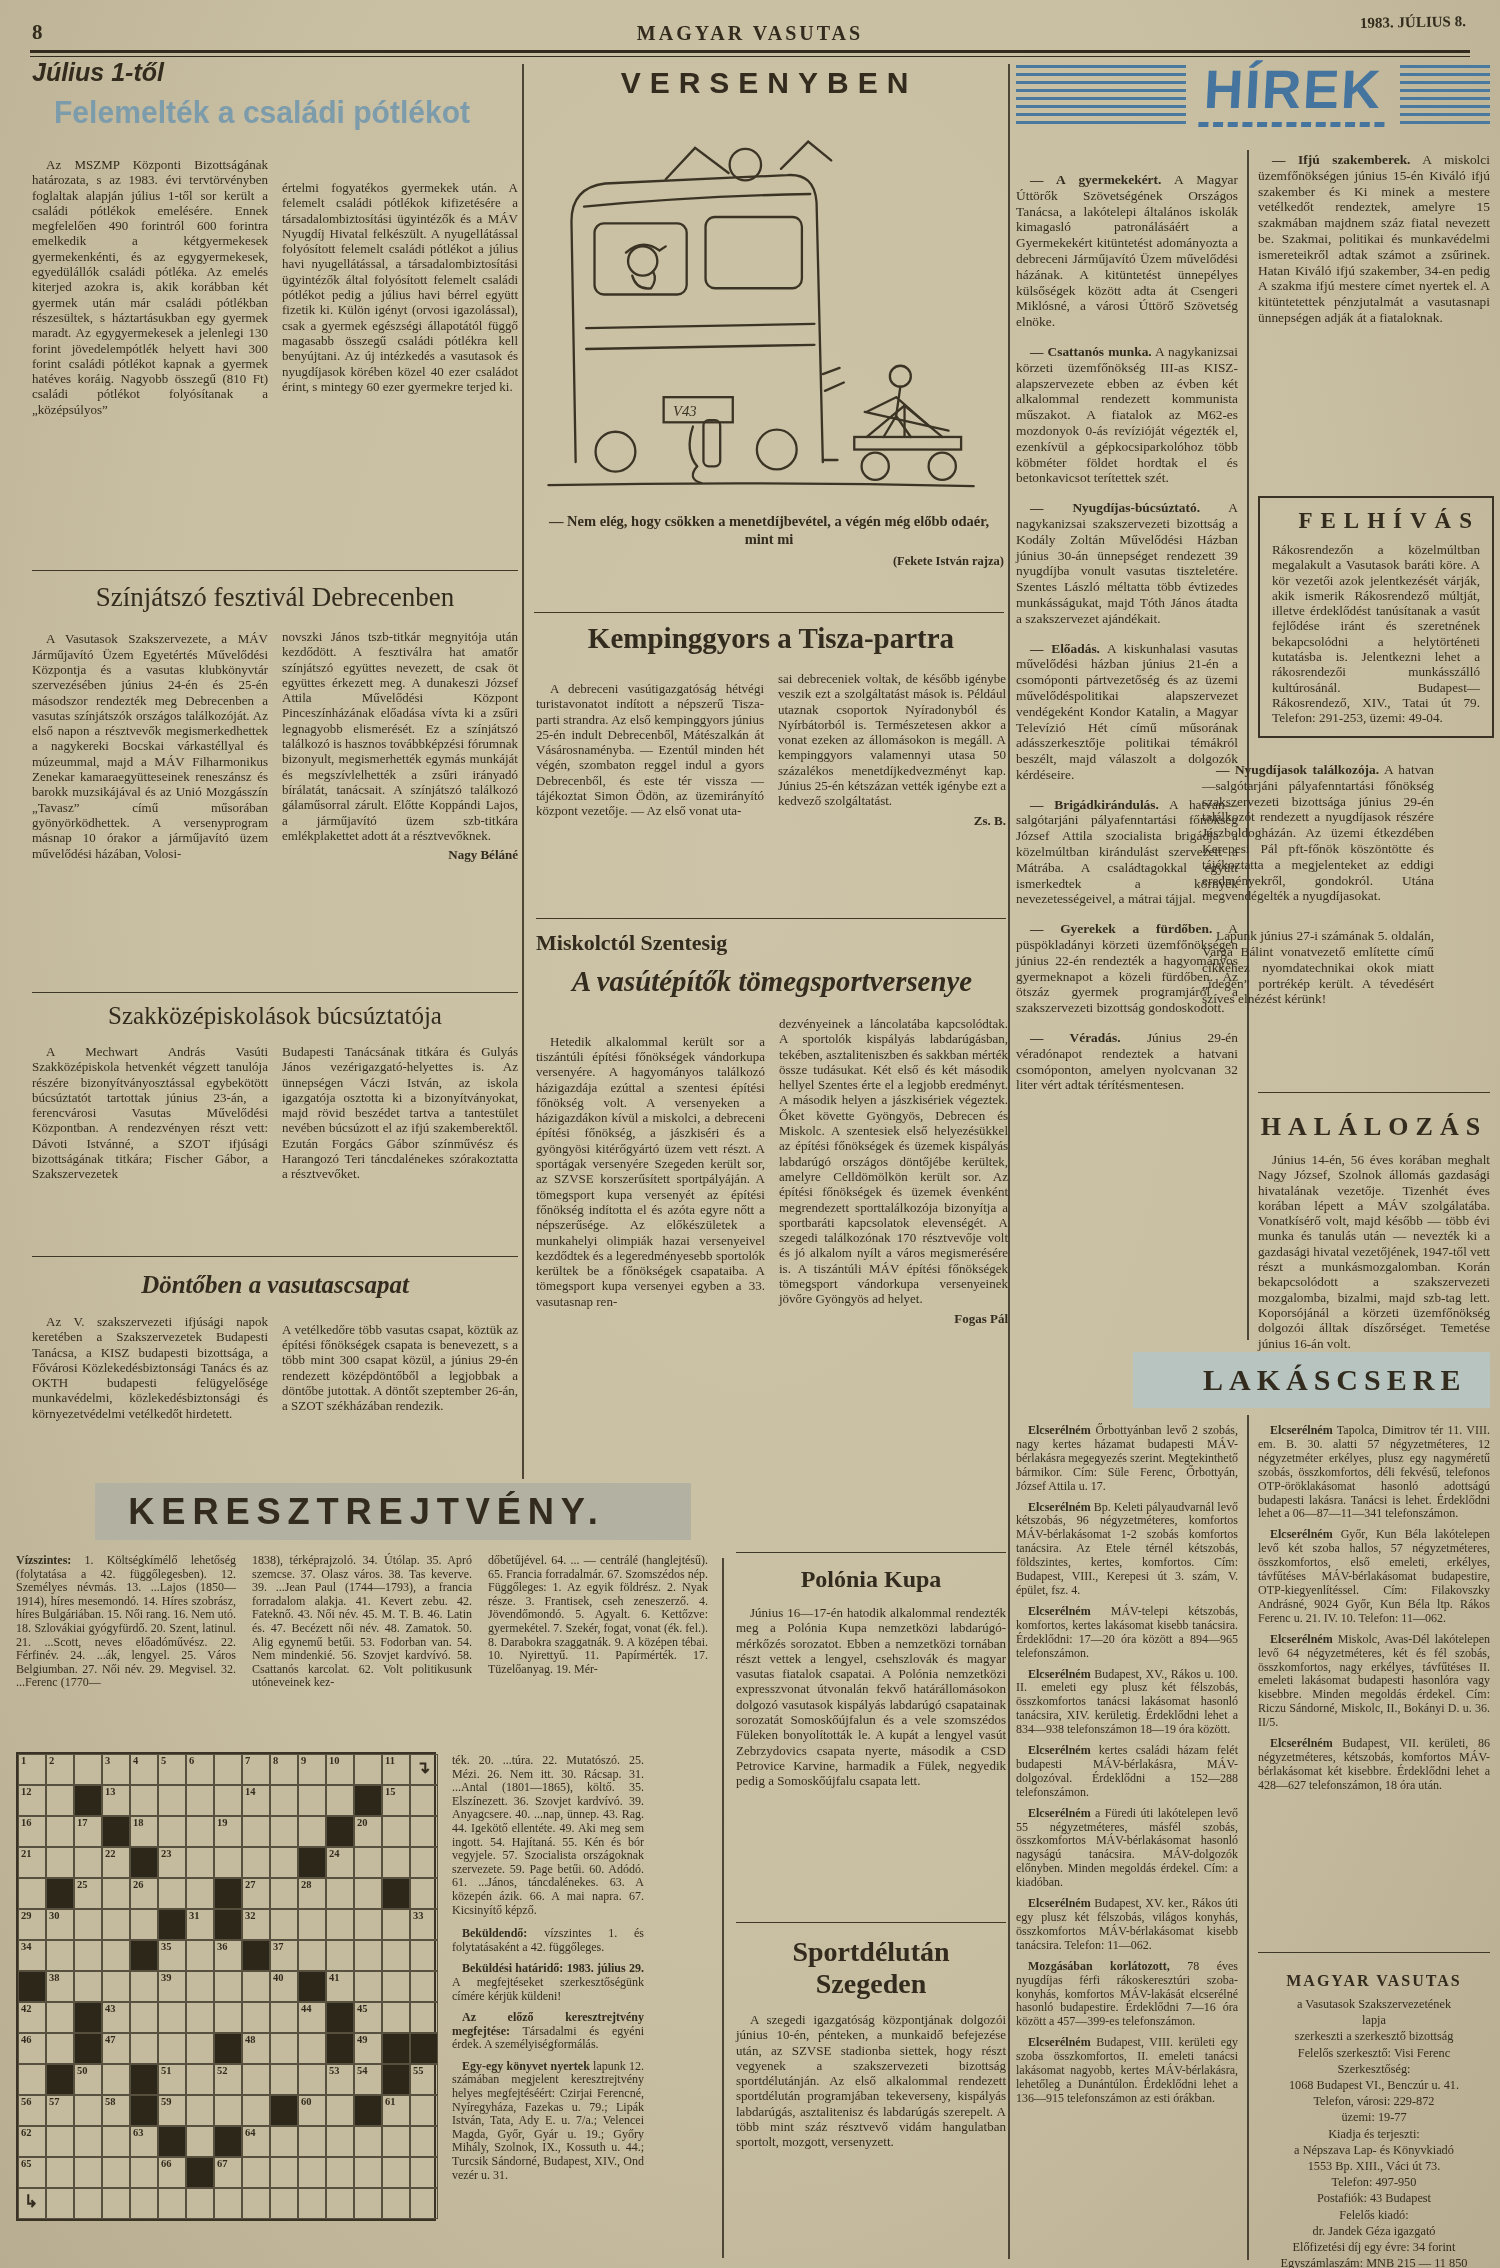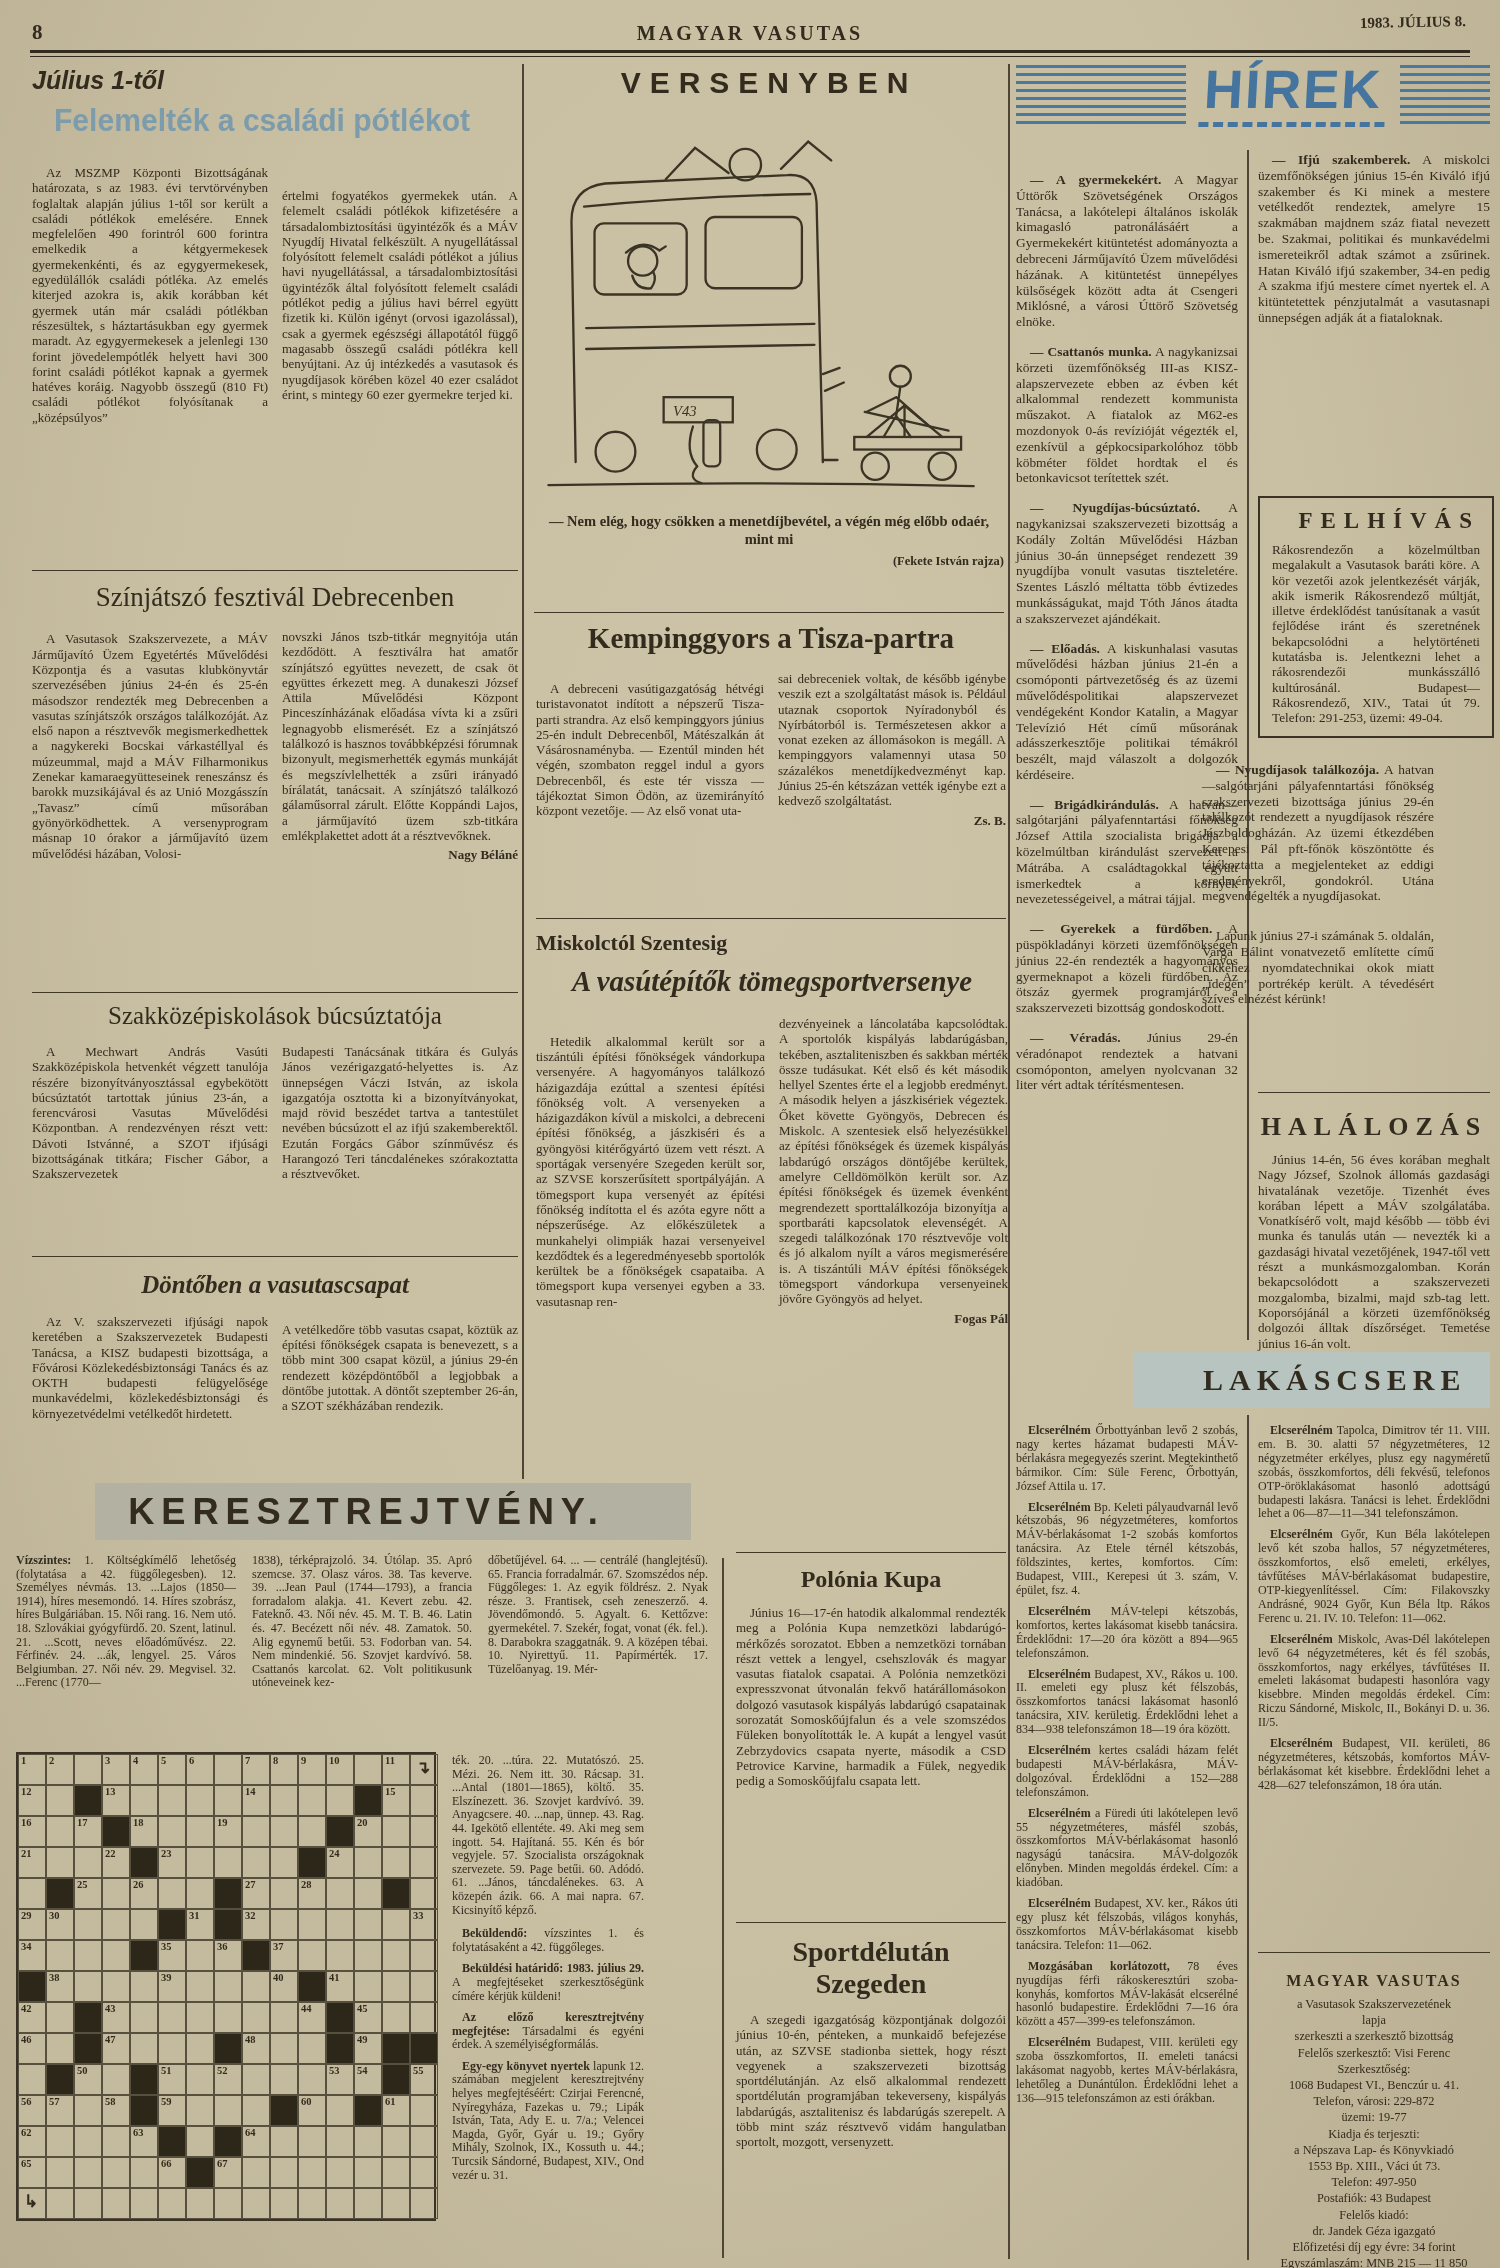--- a/index.html
+++ b/index.html
@@ -78,21 +78,21 @@
   <div class="abs masthead" style="left:0;right:0;top:22px;">MAGYAR VASUTAS</div>
   <div class="abs hdate" style="right:34px;top:14px;transform:rotate(-1deg);">1983. JÚLIUS 8.</div>
   <div class="dblrule" style="left:30px;right:30px;top:50px;"></div>
 
   <div class="rule-v" style="left:522px;top:64px;height:1415px;"></div>
   <div class="rule-v" style="left:1008px;top:64px;height:2195px;"></div>
   <div class="rule-v" style="left:1247px;top:150px;height:1190px;"></div>
   <div class="rule-v" style="left:1247px;top:1415px;height:845px;"></div>
   <div class="rule-v" style="left:722px;top:1558px;height:700px;"></div>
 
-  <div class="abs" style="left:32px;top:66px;width:486px;">
+  <div class="abs" style="left:32px;top:58px;width:486px;">
     <div class="kicker-sans">Július 1-től</div>
     <div class="head-blue" style="margin:8px 0 0 22px;">Felemelték a családi pótlékot</div>
     <div class="twocol" style="margin-top:26px;">
       <div class="bodytx firstcap">Az MSZMP Központi Bizottságának határozata, s az 1983. évi tervtörvényben foglaltak alapján július 1-től sor került a családi pótlékok emelésére. Ennek megfelelően 490 forintról 600 forintra emelkedik a kétgyermekesek gyermekenkénti, és az egygyermekesek, egyedülállók családi pótléka. Az emelés kiterjed azokra is, akik korábban két gyermek után már családi pótlékban részesültek, s háztartásukban egy gyermek maradt. Az egygyermekesek a jelenlegi 130 forint jövedelempótlék helyett havi 300 forint családi pótlékot kapnak a gyermek hatéves koráig. Nagyobb összegű (810 Ft) családi pótlékot folyósítanak a „középsúlyos”</div>
       <div class="bodytx">értelmi fogyatékos gyermekek után. A felemelt családi pótlékok kifizetésére a társadalombiztosítási ügyintézők és a MÁV Nyugdíj Hivatal felkészült. A nyugellátással folyósított felemelt családi pótlékot a július havi nyugellátással, a társadalombiztosítási ügyintézők által folyósított felemelt családi pótlékot pedig a július havi bérrel együtt fizetik ki. Külön igényt (orvosi igazolással), csak a gyermek egészségi állapotától függő magasabb összegű családi pótlékra kell benyújtani. Az új intézkedés a vasutasok és nyugdíjasok körében közel 40 ezer családot érint, s mintegy 60 ezer gyermekre terjed ki.</div>
     </div>
   </div>
 
   <div class="abs" style="left:534px;top:66px;width:470px;">
     <div class="head-versenyben">VERSENYBEN</div>

